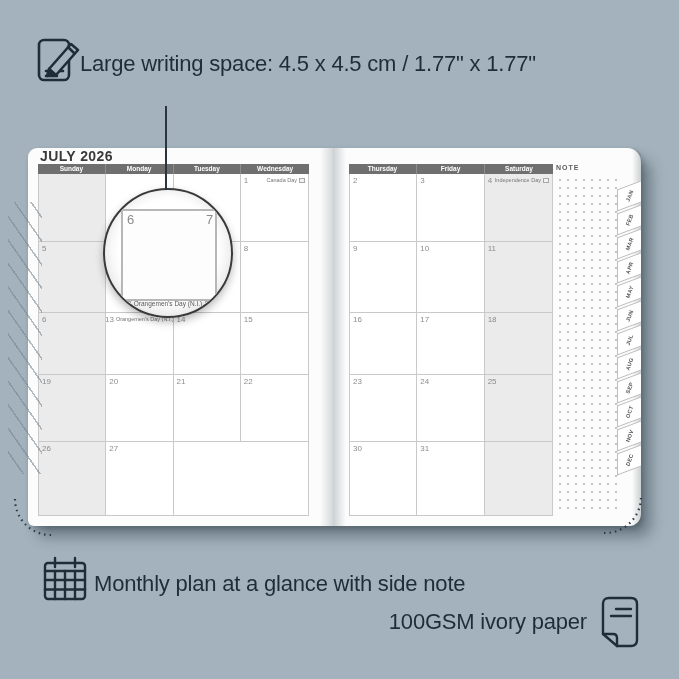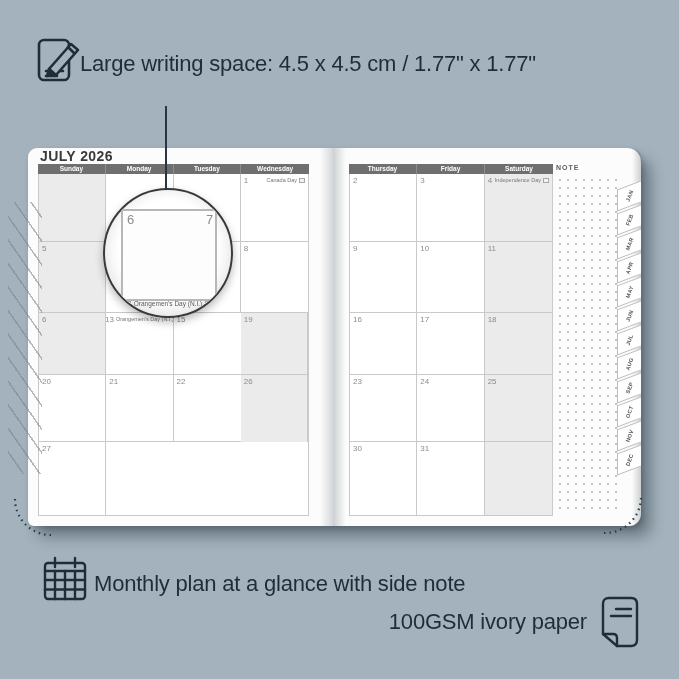--- a/index.html
+++ b/index.html
@@ -159,20 +159,25 @@
             </div>
           </div>
           <div class="cell">
             <div class="cell-head start">
               <span class="daynum">13</span>
               <span class="holiday">
                 <span>Orangemen's Day (N.I.)</span>
               </span>
             </div>
           </div>
+          <div class="cell">
+            <div class="cell-head">
+              <span class="daynum">14</span>
+            </div>
+          </div>
           <div class="cell lastcol">
             <div class="cell-head">
               <span class="daynum">15</span>
             </div>
           </div>
           <div class="cell shaded">
             <div class="cell-head">
               <span class="daynum">19</span>
             </div>
           </div>

